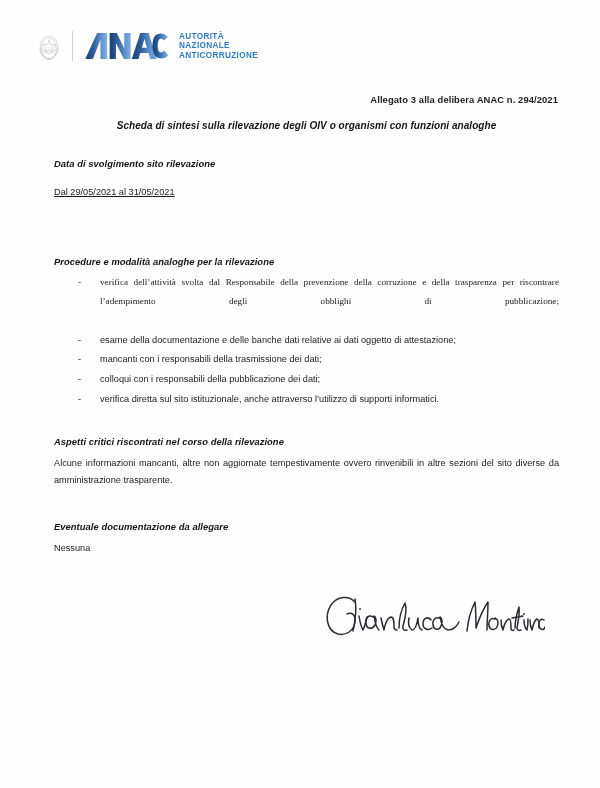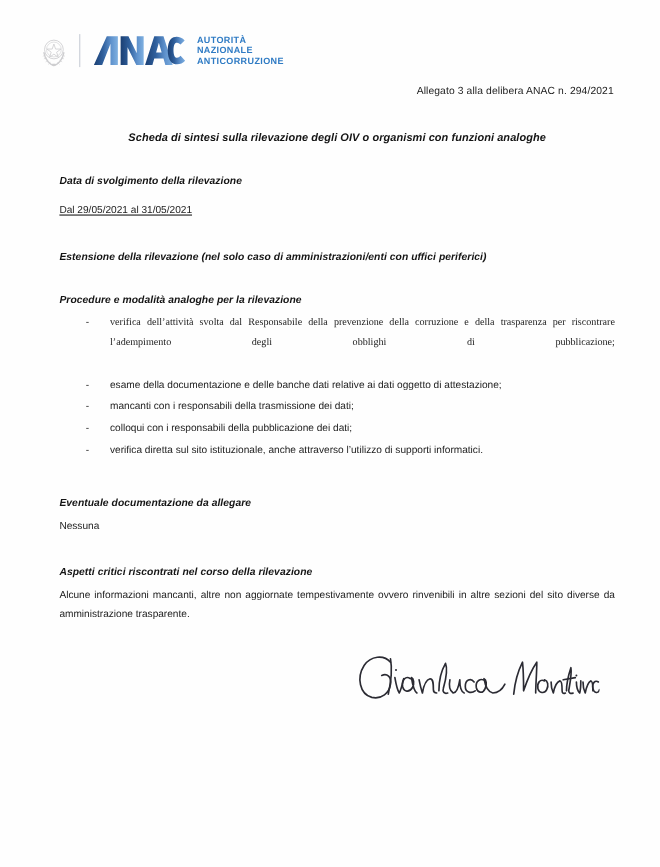--- a/index.html
+++ b/index.html
@@ -53,23 +53,23 @@
     letter-spacing: 0.35px;
     font-weight: 700;
     color: #2f7bc4;
   }
   .anac-tagline div { white-space: nowrap; }
 
   
   .doc-ref {
     position: absolute;
     right: 42px;
-    top: 76px;
+    top: 94px;
     font-size: 9.4px;
-    font-weight: 400;
+    font-weight: 700;
     color: #1c1c1c;
     letter-spacing: 0.1px;
   }
 
   
   .body-area {
     position: absolute;
     left: 54px;
     top: 120px;
     width: 505px;
@@ -196,27 +196,26 @@
     </div>
   </div>
 
   <div class="doc-ref">Allegato 3 alla delibera ANAC n. 294/2021</div>
 
   <div class="body-area">
 
     <div class="doc-title">Scheda di sintesi sulla rilevazione degli OIV o organismi con funzioni analoghe</div>
 
     <div class="section" style="margin-top:27px;">
-      <div class="section-heading">Data di svolgimento della rilevazione</div>
+      <div class="section-heading">Data di svolgimento sito rilevazione</div>
       <div style="height:12px;"></div>
       <span class="para underlined">Dal 29/05/2021 al 31/05/2021</span>
     </div>
 
     <div class="section" style="margin-top:27px;">
-      <div class="section-heading">Estensione della rilevazione (nel solo caso di amministrazioni/enti con uffici periferici)</div>
       <div style="height:8px;"></div>
     </div>
 
     <div class="section" style="margin-top:20px;">
       <div class="section-heading">Procedure e modalità analoghe per la rilevazione</div>
       <div style="height:6px;"></div>
       <ul class="bullets">
         <li class="bullet just">
           <span class="dash">-</span>
           <span class="btext">verifica dell’attività svolta dal Responsabile della prevenzione della corruzione e della trasparenza per riscontrare l’adempimento degli obblighi di pubblicazione;</span>
@@ -233,31 +232,31 @@
           <span class="dash">-</span>
           <span class="btext">colloqui con i responsabili della pubblicazione dei dati;</span>
         </li>
         <li class="bullet">
           <span class="dash">-</span>
           <span class="btext">verifica diretta sul sito istituzionale, anche attraverso l’utilizzo di supporti informatici.</span>
         </li>
       </ul>
     </div>
 
+    <div class="section" style="margin-top:27px;">
+      <div class="section-heading">Aspetti critici riscontrati nel corso della rilevazione</div>
+      <div style="height:8px;"></div>
+      <div class="para justified">Alcune informazioni mancanti, altre non aggiornate tempestivamente ovvero rinvenibili in altre sezioni del sito diverse da amministrazione trasparente.</div>
+    </div>
+
     <div class="section" style="margin-top:32px;">
       <div class="section-heading">Eventuale documentazione da allegare</div>
       <div style="height:8px;"></div>
       <div class="para">Nessuna</div>
     </div>
-
-    <div class="section" style="margin-top:27px;">
-      <div class="section-heading">Aspetti critici riscontrati nel corso della rilevazione</div>
-      <div style="height:8px;"></div>
-      <div class="para justified">Alcune informazioni mancanti, altre non aggiornate tempestivamente ovvero rinvenibili in altre sezioni del sito diverse da amministrazione trasparente.</div>
-    </div>
   </div>
 
   <div class="signature" title="Gianluca Montinaro">
     <svg width="230" height="62" viewBox="0 0 230 62">
       <g fill="none" stroke="#2b2b33" stroke-width="1.5" stroke-linecap="round" stroke-linejoin="round">
 
         <path d="M40 16 C34 9, 22 10, 16 19 C9 30, 12 45, 23 48 C32 50, 39 44, 40 36 C41 29, 37 26, 32 28"></path>
         <path d="M40 13 C42 24, 40 36, 38 45"></path>
 
         <path d="M44 30 C45 36, 46 41, 48 44 C50 40, 51 35, 52 31"></path>

